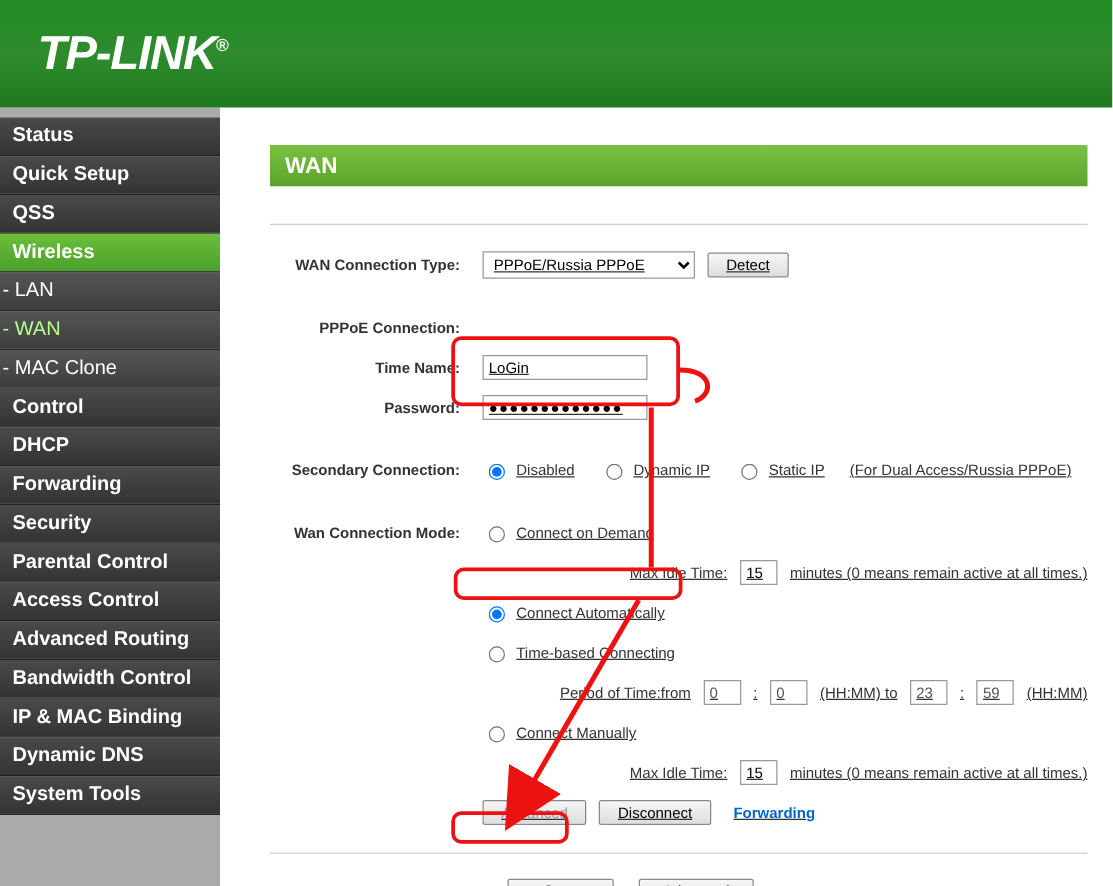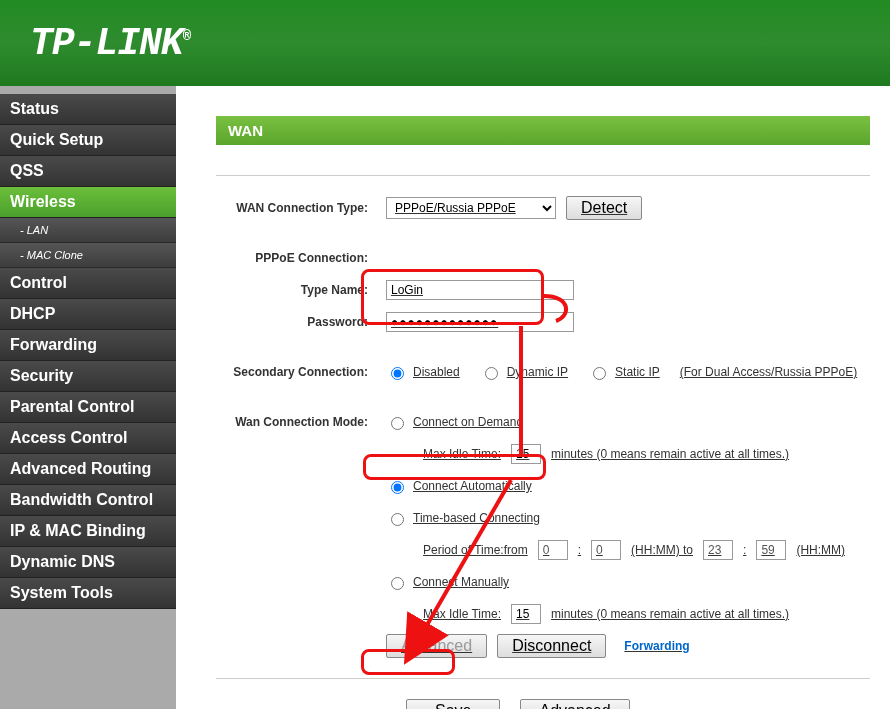--- a/index.html
+++ b/index.html
@@ -19,21 +19,21 @@
     padding-left: 30px;
     display: flex;
     align-items: center;
   }
   .logo {
     color: #fff;
     font-size: 38px;
     font-weight: bold;
     font-style: italic;
     letter-spacing: -1px;
-    font-family: Liberation Mono, monospace;
+    font-family: Liberation Sans, sans-serif;
   }
   .logo sup { font-size: 14px; font-style: normal; vertical-align: top; position: relative; top: 6px; }
   
   .layout { display: flex; }
   .sidebar {
     width: 176px;
     background: #aaa;
     padding-top: 8px;
   }
   .nav-item {
@@ -44,39 +44,38 @@
     border-bottom: 1px solid #222;
     cursor: pointer;
     font-size: 16px;
   }
   .nav-item.active {
     background: linear-gradient(to bottom, #6bbf3a 0%, #4aa02c 100%);
   }
   .nav-sub {
     background: linear-gradient(to bottom, #555 0%, #3d3d3d 100%);
     color: #fff;
-    padding: 6px 20px;
+    padding: 6px 2px;
     border-bottom: 1px solid #292929;
     cursor: pointer;
-    font-size: 11px;
-    font-style: italic;
+    font-size: 16px;
   }
   .nav-sub.active { color: #b6ff8c; }
   .main {
     flex: 1;
     padding: 30px 20px 30px 40px;
     position: relative;
   }
   .section-title {
     background: linear-gradient(to bottom, #7ac142 0%, #5aa52c 100%);
     color: #fff;
     font-weight: bold;
     padding: 6px 12px;
     margin-bottom: 30px;
-    font-size: 15px;
+    font-size: 18px;
   }
   .hr { border-top: 1px solid #ccc; margin: 10px 0 20px 0; }
   .row {
     display: flex;
     align-items: center;
     margin-bottom: 8px;
     min-height: 24px;
   }
   .label {
     width: 170px;
@@ -87,56 +86,57 @@
   }
   .field { flex: 1; display: flex; align-items: center; gap: 10px; flex-wrap: wrap; text-decoration: underline; }
   select, input[type="text"], input[type="password"] {
     font-size: 12px;
     padding: 2px 4px;
     border: 1px solid #999;
     background: #fff;
     font-family: inherit;
   }
   select { height: 22px; }
-  input.wide { width: 188px; }
+  input.wide { width: 132px; }
   input.tiny { width: 30px; text-align: left; }
   button, .btn {
-    font-size: 16px;
+    font-size: 12px;
     padding: 2px 14px;
     background: linear-gradient(to bottom, #f6f6f6 0%, #ddd 100%);
     border: 1px solid #888;
     cursor: pointer;
     font-family: inherit;
     border-radius: 2px;
   }
   .btn:disabled { color: #999; }
   .radio-line { display: flex; align-items: center; gap: 6px; }
   .note { color: #333; }
   .connected { color: #0066cc; font-weight: bold; margin-left: 8px; }
   .spacer { height: 18px; }
-  .indent { margin-left: 37px; }
+  .indent { margin-left: 37px; justify-content: flex-end; }
   .save-row { display: flex; gap: 20px; justify-content: flex-start; padding-left: 190px; margin-top: 10px; }
   
   .anno { position: absolute; pointer-events: none; }
   .anno-box { border: 3px solid #e11; border-radius: 8px; }
 </style>
 </head>
 <body>
 
 <div class="header">
   <div class="logo"><span>TP-LINK</span><sup>®</sup></div>
 </div>
 
 <div class="layout">
   <div class="sidebar">
     <div class="nav-item">Status</div>
     <div class="nav-item">Quick Setup</div>
     <div class="nav-item">QSS</div>
     <div class="nav-item active">Wireless</div>
     <div class="nav-sub">- LAN</div>
+    <div class="nav-sub active">- WAN</div>
     <div class="nav-sub">- MAC Clone</div>
     <div class="nav-item">Control</div>
     <div class="nav-item">DHCP</div>
     <div class="nav-item">Forwarding</div>
     <div class="nav-item">Security</div>
     <div class="nav-item">Parental Control</div>
     <div class="nav-item">Access Control</div>
     <div class="nav-item">Advanced Routing</div>
     <div class="nav-item">Bandwidth Control</div>
     <div class="nav-item">IP &amp; MAC Binding</div>
@@ -159,21 +159,21 @@
     </div>
 
     <div class="spacer"></div>
 
     <div class="row">
       <div class="label">PPPoE Connection:</div>
       <div class="field"></div>
     </div>
 
     <div class="row">
-      <div class="label">Type Name:</div>
+      <div class="label">Time Name:</div>
       <div class="field">
         <input type="text" class="wide" value="LoGin" style="">
       </div>
     </div>
 
     <div class="row">
       <div class="label">Password:</div>
       <div class="field">
         <input type="text" class="wide" style="letter-spacing: 1px;" value="●●●●●●●●●●●●●">
       </div>

